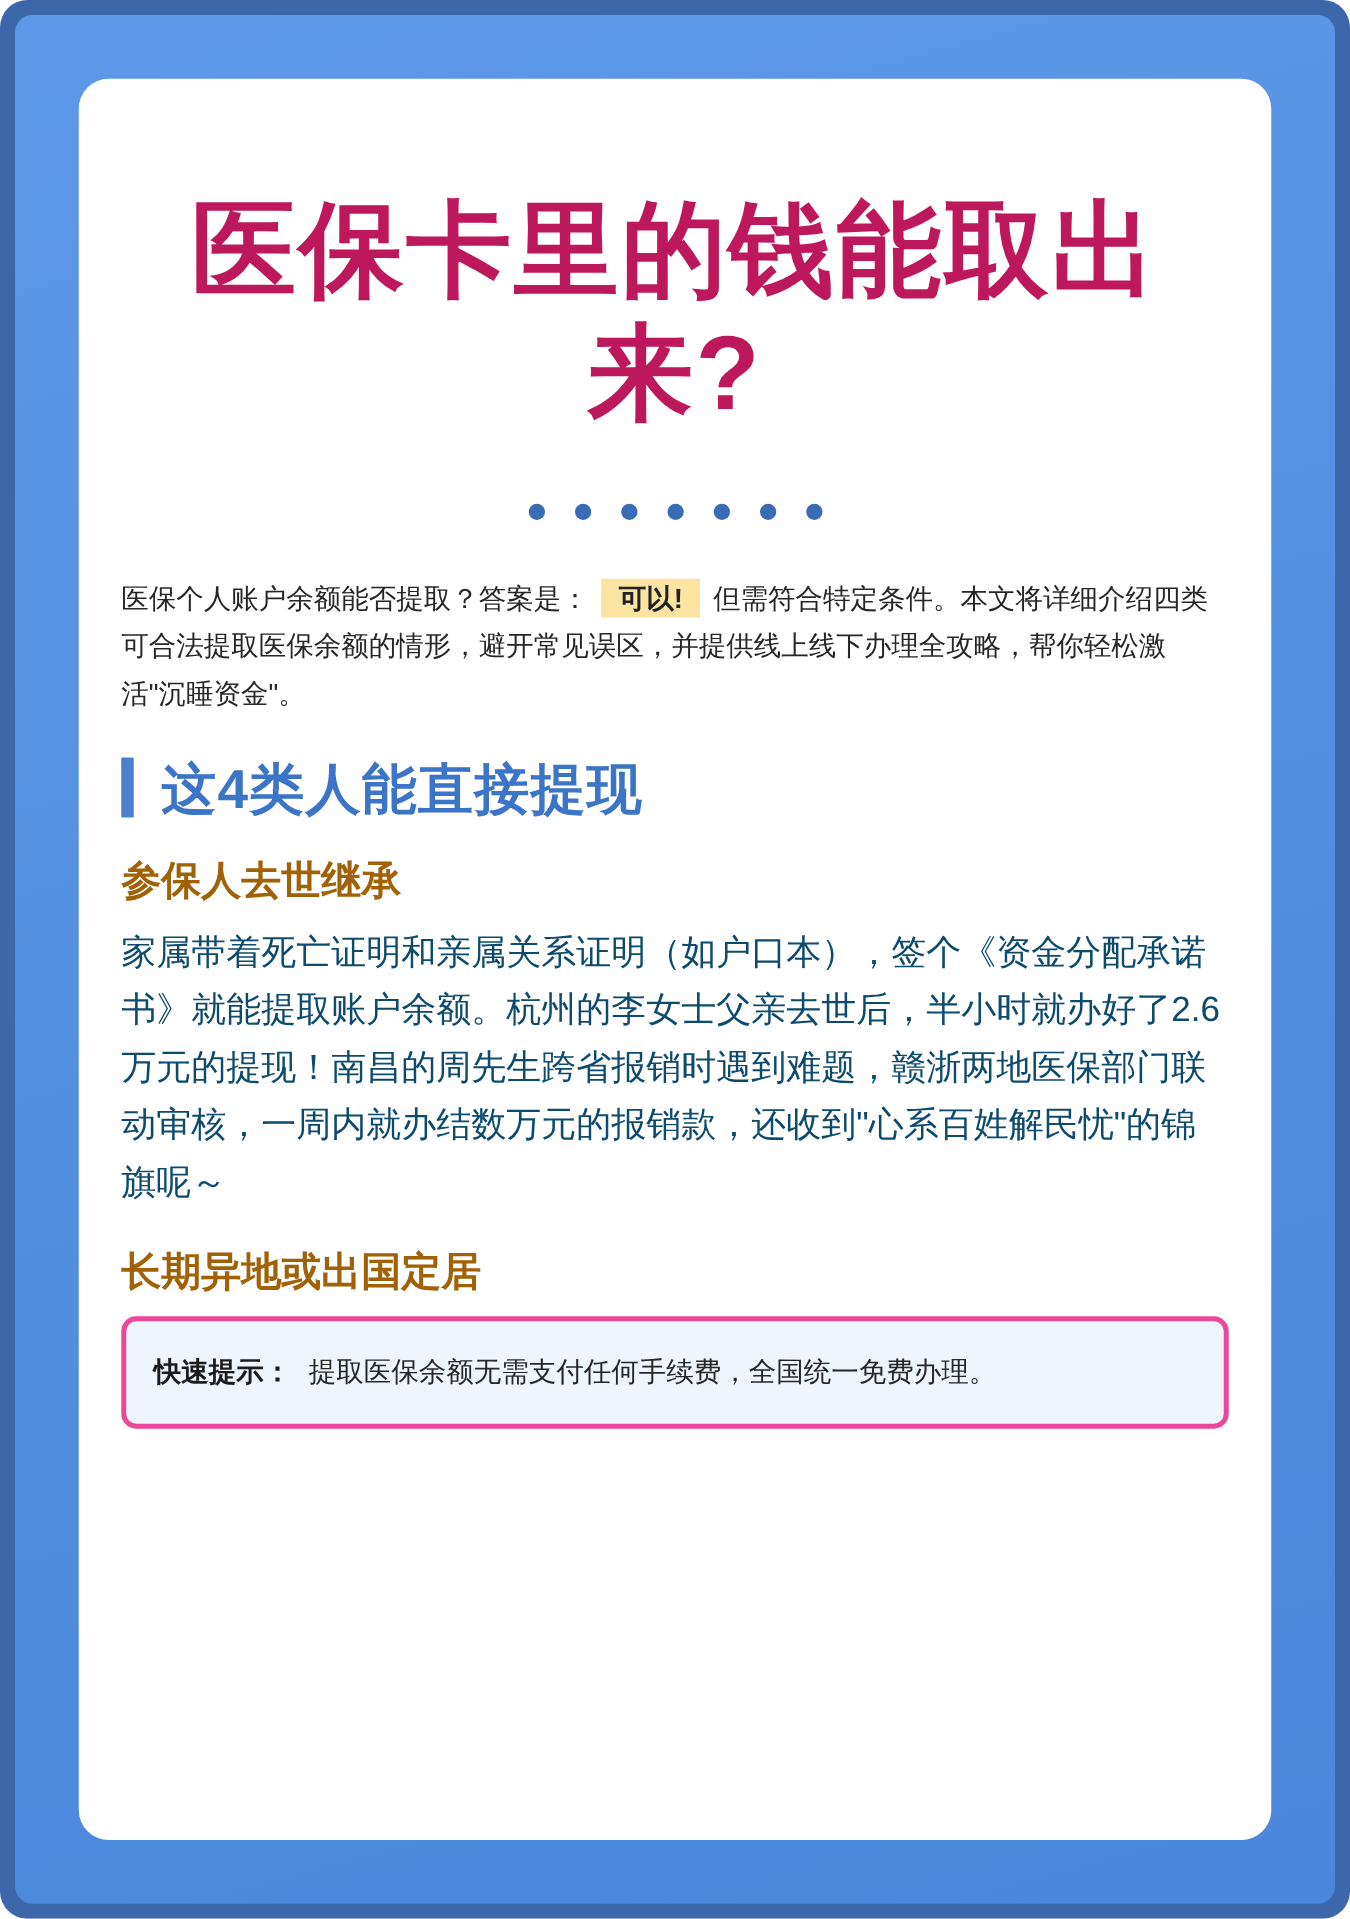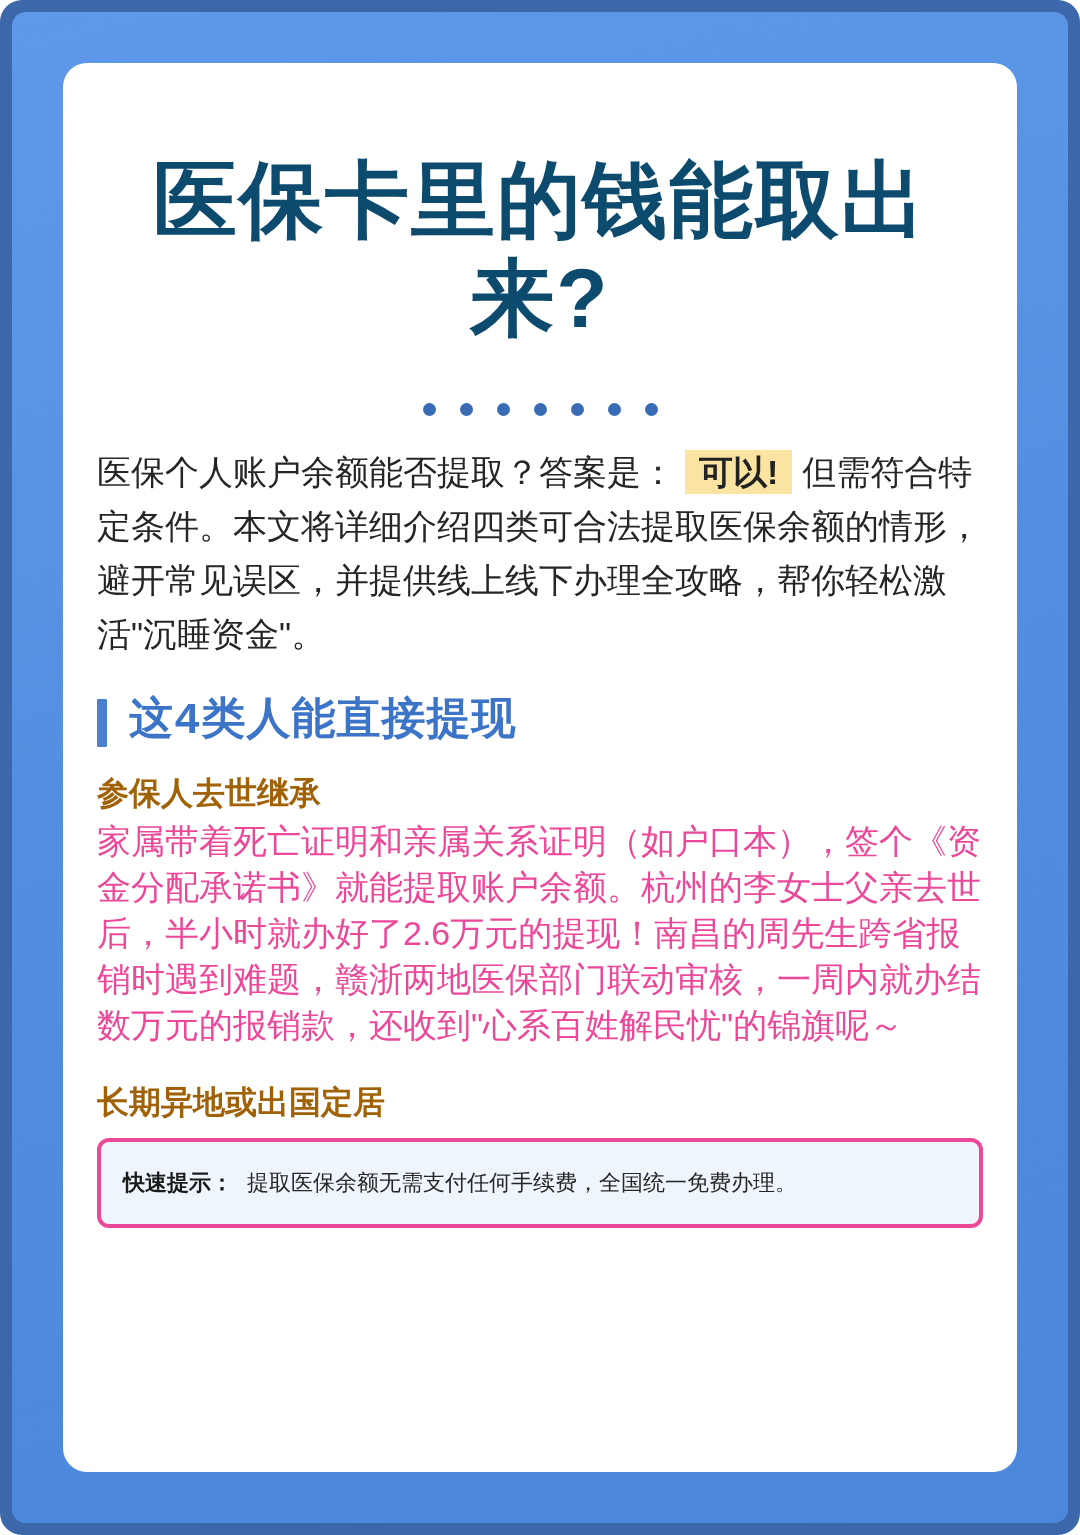--- a/index.html
+++ b/index.html
@@ -16,48 +16,48 @@
     background:linear-gradient(165deg,#5f98e9 0%,#538fe0 45%,#4b87da 100%);
   }
   .card{
     position:absolute;left:63px;top:63px;width:954px;height:1409px;
     background:#ffffff;border-radius:24px;box-sizing:border-box;
     padding:0 34px;overflow:hidden;
   }
   .main-title{
     margin:88px auto 0;max-width:826px;
     font-size:84px;line-height:98px;font-weight:900;letter-spacing:2px;
-    color:#0c4a6e;text-align:center;
+    color:#be185d;text-align:center;
   }
   .dots-row{
     margin-top:56px;display:flex;justify-content:center;gap:24px;
   }
   .dot{width:13px;height:13px;border-radius:50%;background:#3a6cb5;flex:0 0 auto;}
   .intro{
-    margin-top:29px;font-size:34px;line-height:54px;color:#262626;
+    margin-top:44px;font-size:22px;line-height:38px;color:#262626;
   }
   .highlight{
     background:#fbe3a2;font-weight:bold;color:#222222;
     padding:3px 14px;margin:0 10px;
   }
   .section-header{
-    margin-top:32px;display:flex;align-items:flex-end;font-family:Liberation Mono, monospace;
+    margin-top:32px;display:flex;align-items:flex-start;
   }
   .accent-bar{
     width:10px;height:48px;background:#4b80d1;margin-right:22px;border-radius:1px;flex:0 0 auto;
   }
   .section-title{
     font-size:44px;line-height:52px;font-weight:bold;color:#3c74c8;letter-spacing:1px;
   }
   .sub-title{
     margin-top:26px;font-size:32px;line-height:40px;font-weight:bold;color:#a16207;
   }
   .sub-title.second{margin-top:8px;}
   .sub-body{
-    margin-top:5px;font-size:34px;line-height:46px;color:#ec4899;
+    margin-top:15px;font-size:28px;line-height:46px;color:#0c4a6e;
   }
   .tip-box{
     margin-top:16px;background:#eef5fc;border:4px solid #ec4899;border-radius:12px;
     padding:19px 22px;box-sizing:border-box;
     font-size:22px;line-height:44px;color:#262626;
   }
   .tip-label{font-weight:bold;color:#1b1b1b;margin-right:14px;}
 </style>
 </head>
 <body>

